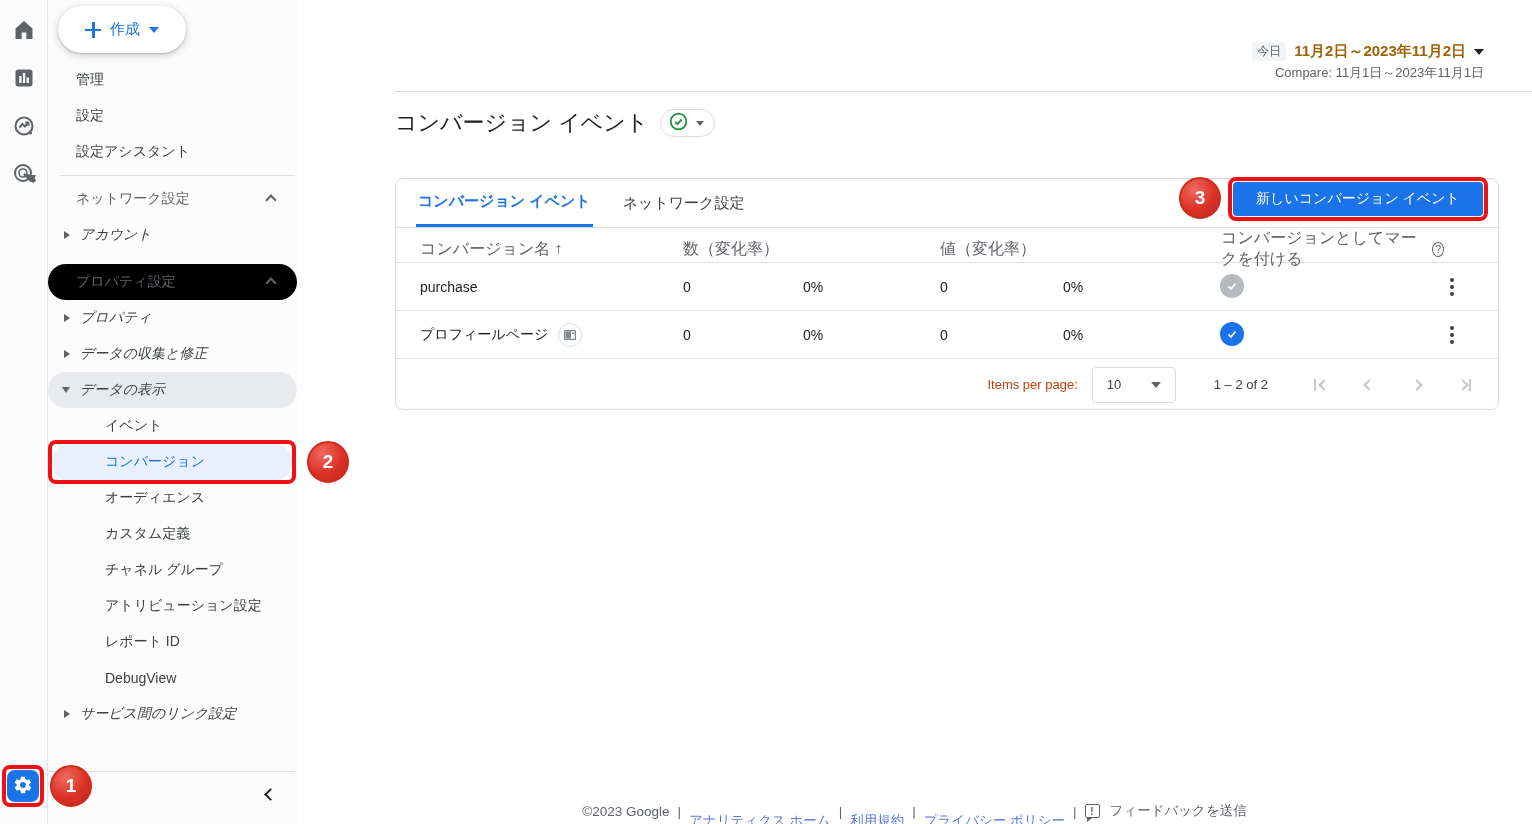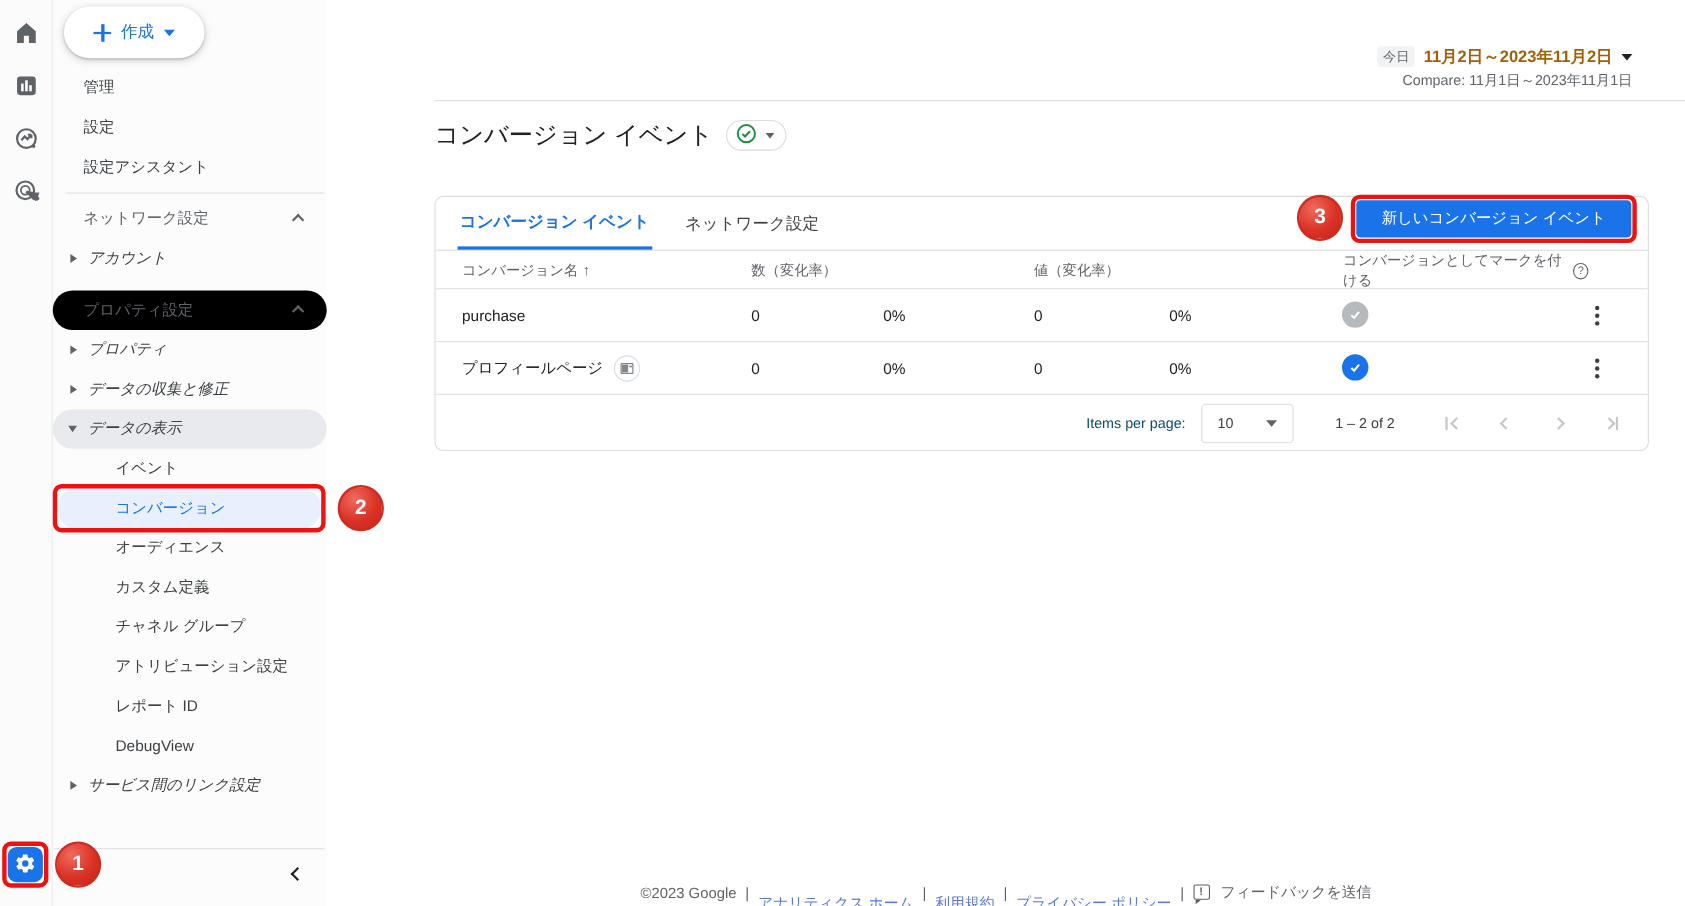--- a/index.html
+++ b/index.html
@@ -65,21 +65,21 @@
     border:1px solid #dadce0; border-radius:8px; }
   .tabbar { position:absolute; left:0; top:0; width:100%; height:49px; border-bottom:1px solid #dadce0; display:flex; align-items:stretch; }
   .tab { display:flex; align-items:center; font-size:15px; cursor:pointer; margin-left:20px; padding:0 2px; color:#3c4043; }
   .tab.active { color:#1a73e8; font-weight:bold; border-bottom:3px solid #1a73e8; }
   .tab.inactive { margin-left:28px; }
   .new-btn { position:absolute; left:837px; top:3px; width:250px; height:34px; background:#1a73e8; color:#fff;
     border:none; border-radius:4px; font-size:14px; font-family:inherit; cursor:pointer; z-index:5; }
   
   .thead { position:absolute; left:0; top:49px; width:100%; height:35px; display:grid;
     grid-template-columns:263px 257px 253px 251px 56px; padding-left:24px; align-items:center;
-    color:#5f6368; font-size:13px; border-bottom:1px solid #e0e0e0; }
+    color:#5f6368; font-size:16px; border-bottom:1px solid #e0e0e0; }
   .trow { position:absolute; left:0; width:100%; height:48px; display:grid;
     grid-template-columns:263px 120px 137px 123px 130px 251px 56px; padding-left:24px; align-items:center;
     color:#202124; font-size:14px; }
   .trow1 { top:84px; border-bottom:1px solid #e0e0e0; }
   .trow2 { top:132px; border-bottom:1px solid #e0e0e0; }
   .name-cell { display:flex; align-items:center; gap:10px; }
   .event-icon { width:24px; height:24px; border:1px solid #dadce0; border-radius:50%; display:flex; align-items:center; justify-content:center; }
   .sort-arrow { color:#5f6368; margin-left:4px; }
   .mark-head { display:flex; align-items:center; gap:6px;margin-left:28px; }
   .help-icon { width:15px; height:15px; border:1.5px solid #5f6368; border-radius:50%; color:#5f6368;
@@ -92,21 +92,21 @@
     display:flex; align-items:center; justify-content:center; }
   .toggle.off-disabled .track { background:#e8eaed; }
   .toggle.off-disabled .knob { background:#b6babf; }
   .toggle.on .track { background:#a3c3f7; }
   .toggle.on .knob { background:#1a73e8; }
   .kebab { display:flex; flex-direction:column; gap:3px; align-items:center; cursor:pointer; padding:4px; width:16px; }
   .kebab i { width:4px; height:4px; border-radius:50%; background:#3c4043; }
   
   .pager { position:absolute; left:0; top:180px; width:100%; height:51px; display:flex; align-items:center;
     justify-content:flex-end; color:#5f6368; font-size:13px; padding-right:24px; }
-  .pp-label { margin-right:14px; color:#0c4a6e; }
+  .pp-label { margin-right:14px; color:#c2410c; }
   .pp-select { width:84px; height:36px; border:1px solid #dadce0; border-radius:4px; display:flex; align-items:center;
     justify-content:space-between; padding:0 14px; color:#3c4043; cursor:pointer; }
   .pp-tri { width:0; height:0; border-left:5px solid transparent; border-right:5px solid transparent; border-top:6px solid #5f6368; }
   .pp-range { margin:0 44px 0 38px; color:#3c4043; }
   .pg-nav { display:flex; align-items:center; gap:30px; }
   .pg-btn { position:relative; width:18px; height:18px; cursor:default; }
   .pg-chev { position:absolute; top:5px; width:8px; height:8px; border-left:2px solid #c4c7cb; border-bottom:2px solid #c4c7cb; }
   .pg-chev.left { left:5px; transform:rotate(45deg); }
   .pg-chev.right { left:3px; transform:rotate(225deg); }
   .pg-bar { position:absolute; top:3px; width:2px; height:12px; background:#c4c7cb; }

